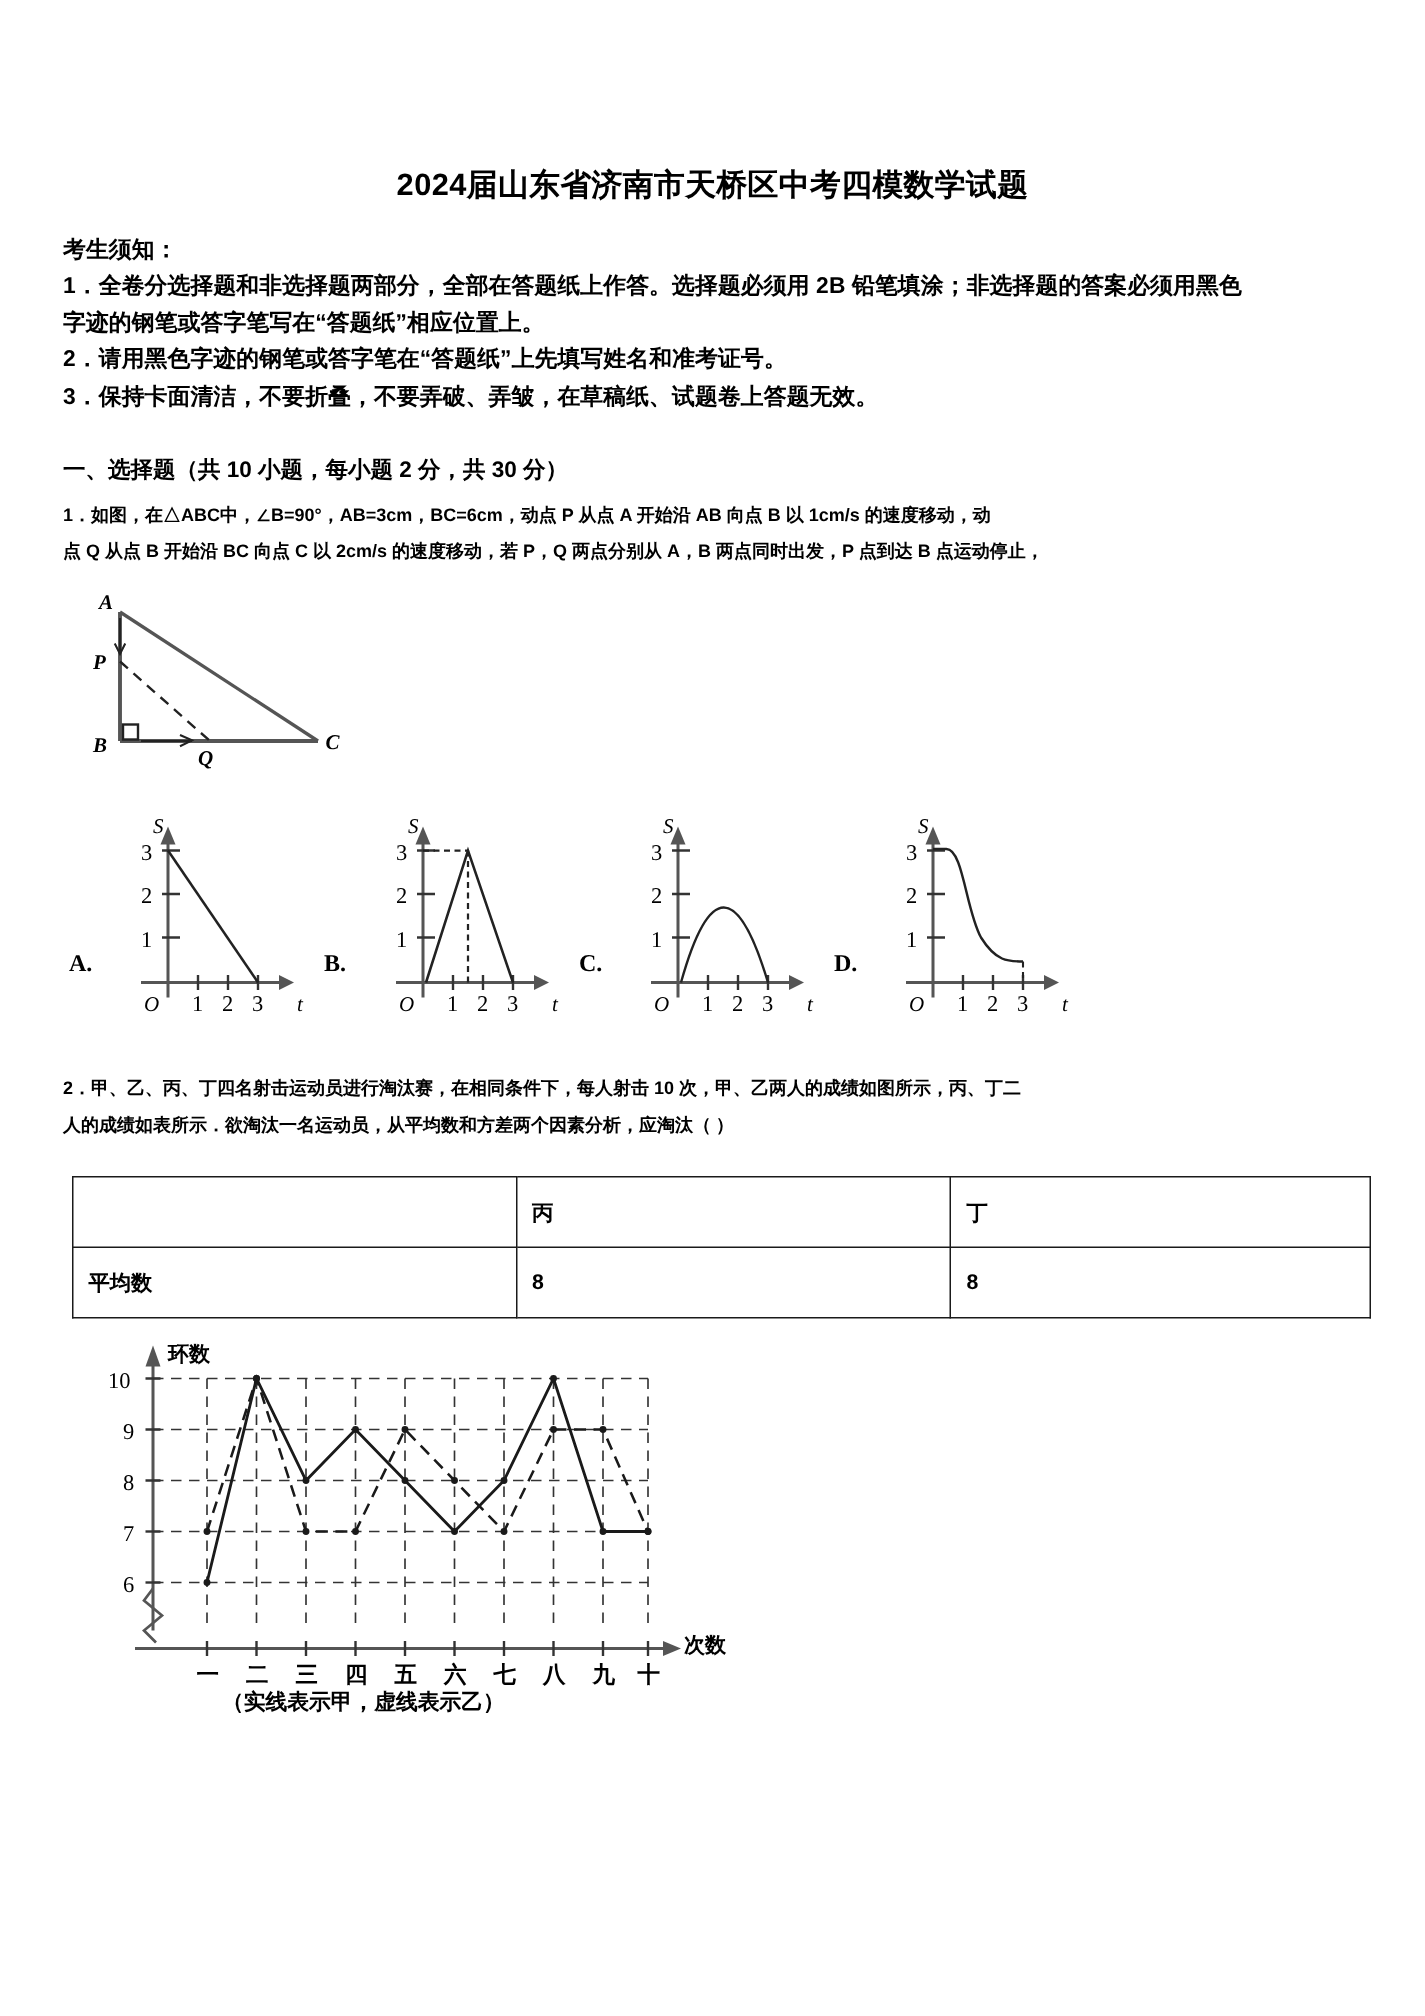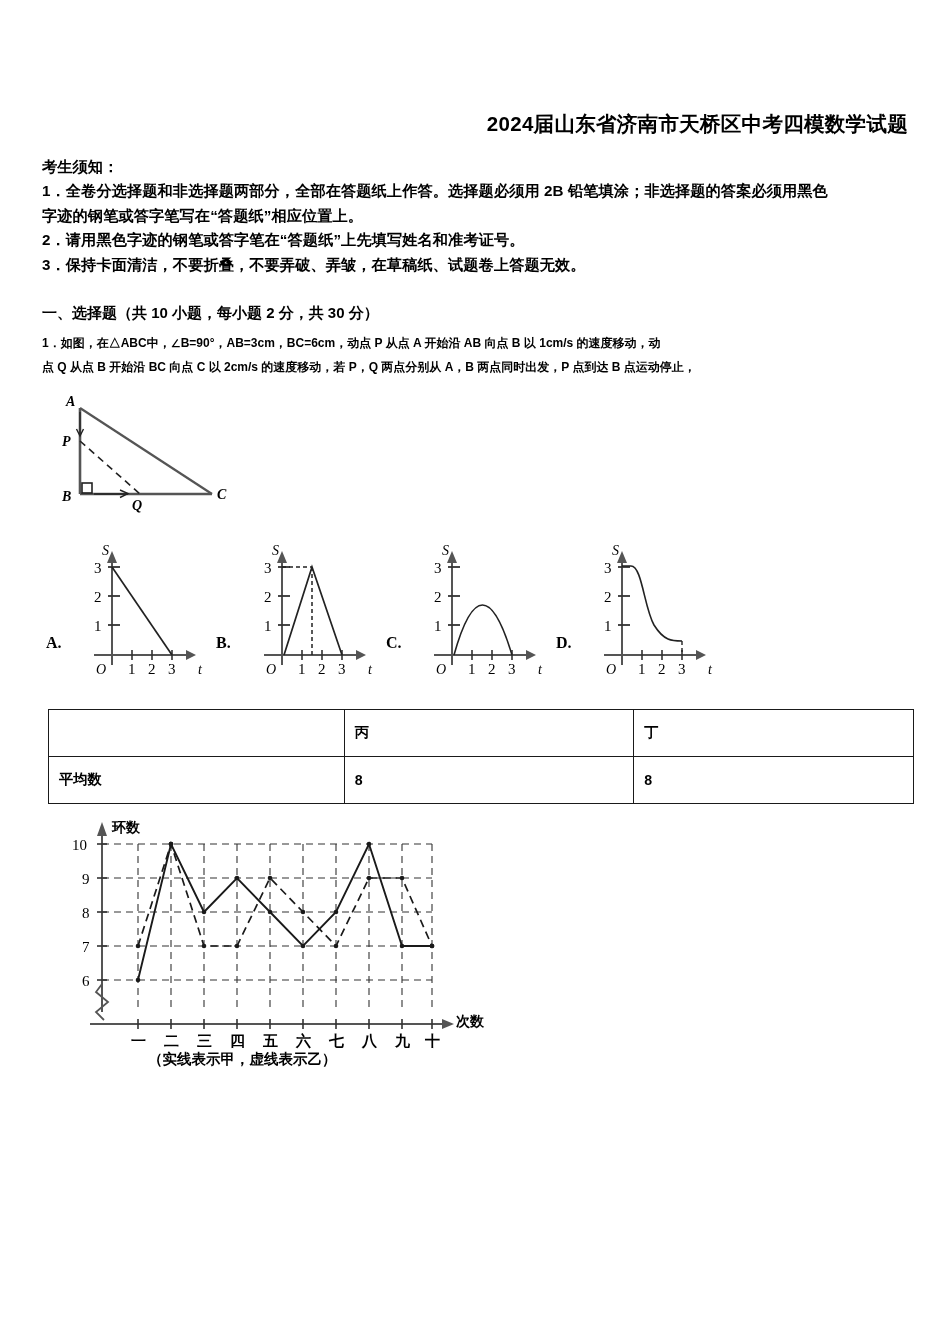--- a/index.html
+++ b/index.html
@@ -14,21 +14,21 @@
     color: #000;
     overflow: hidden;
   }
   .page {
     position: absolute;
     left: 0; top: 0;
     width: 950px; height: 1344px;
     padding: 0 42px;
   }
   .doc-title {
-    text-align: right;
+    text-align: center;
     font-family: "Liberation Sans", "DejaVu Sans", sans-serif;
     font-weight: bold;
     font-size: 20.5px;
     letter-spacing: .3px;
     margin: 0;
     padding-top: 112px;
     line-height: 1.2;
   }
   .notice-block {
     margin-top: 18px;
@@ -259,20 +259,24 @@
         <text x="54" y="137" font-size="15" font-family="Liberation Serif, serif">1</text>
         <text x="74" y="137" font-size="15" font-family="Liberation Serif, serif">2</text>
         <text x="94" y="137" font-size="15" font-family="Liberation Serif, serif">3</text>
         <text x="28" y="18" font-size="14" font-style="italic" font-family="Liberation Serif, serif">S</text>
         <text x="124" y="137" font-size="14" font-style="italic" font-family="Liberation Serif, serif">t</text>
       </svg>
     </div>
 
   </div>
 
+  <div class="qtext" style="margin-top:26px;">
+    <div>2．甲、乙、丙、丁四名射击运动员进行淘汰赛，在相同条件下，每人射击 10 次，甲、乙两人的成绩如图所示，丙、丁二</div>
+    <div>人的成绩如表所示．欲淘汰一名运动员，从平均数和方差两个因素分析，应淘汰（        ）</div>
+  </div>
 
   <table class="stat-table">
     <tbody>
       <tr>
         <td class="c0"></td>
         <td class="c1">丙</td>
         <td class="c2">丁</td>
       </tr>
       <tr>
         <td class="c0">平均数</td>

